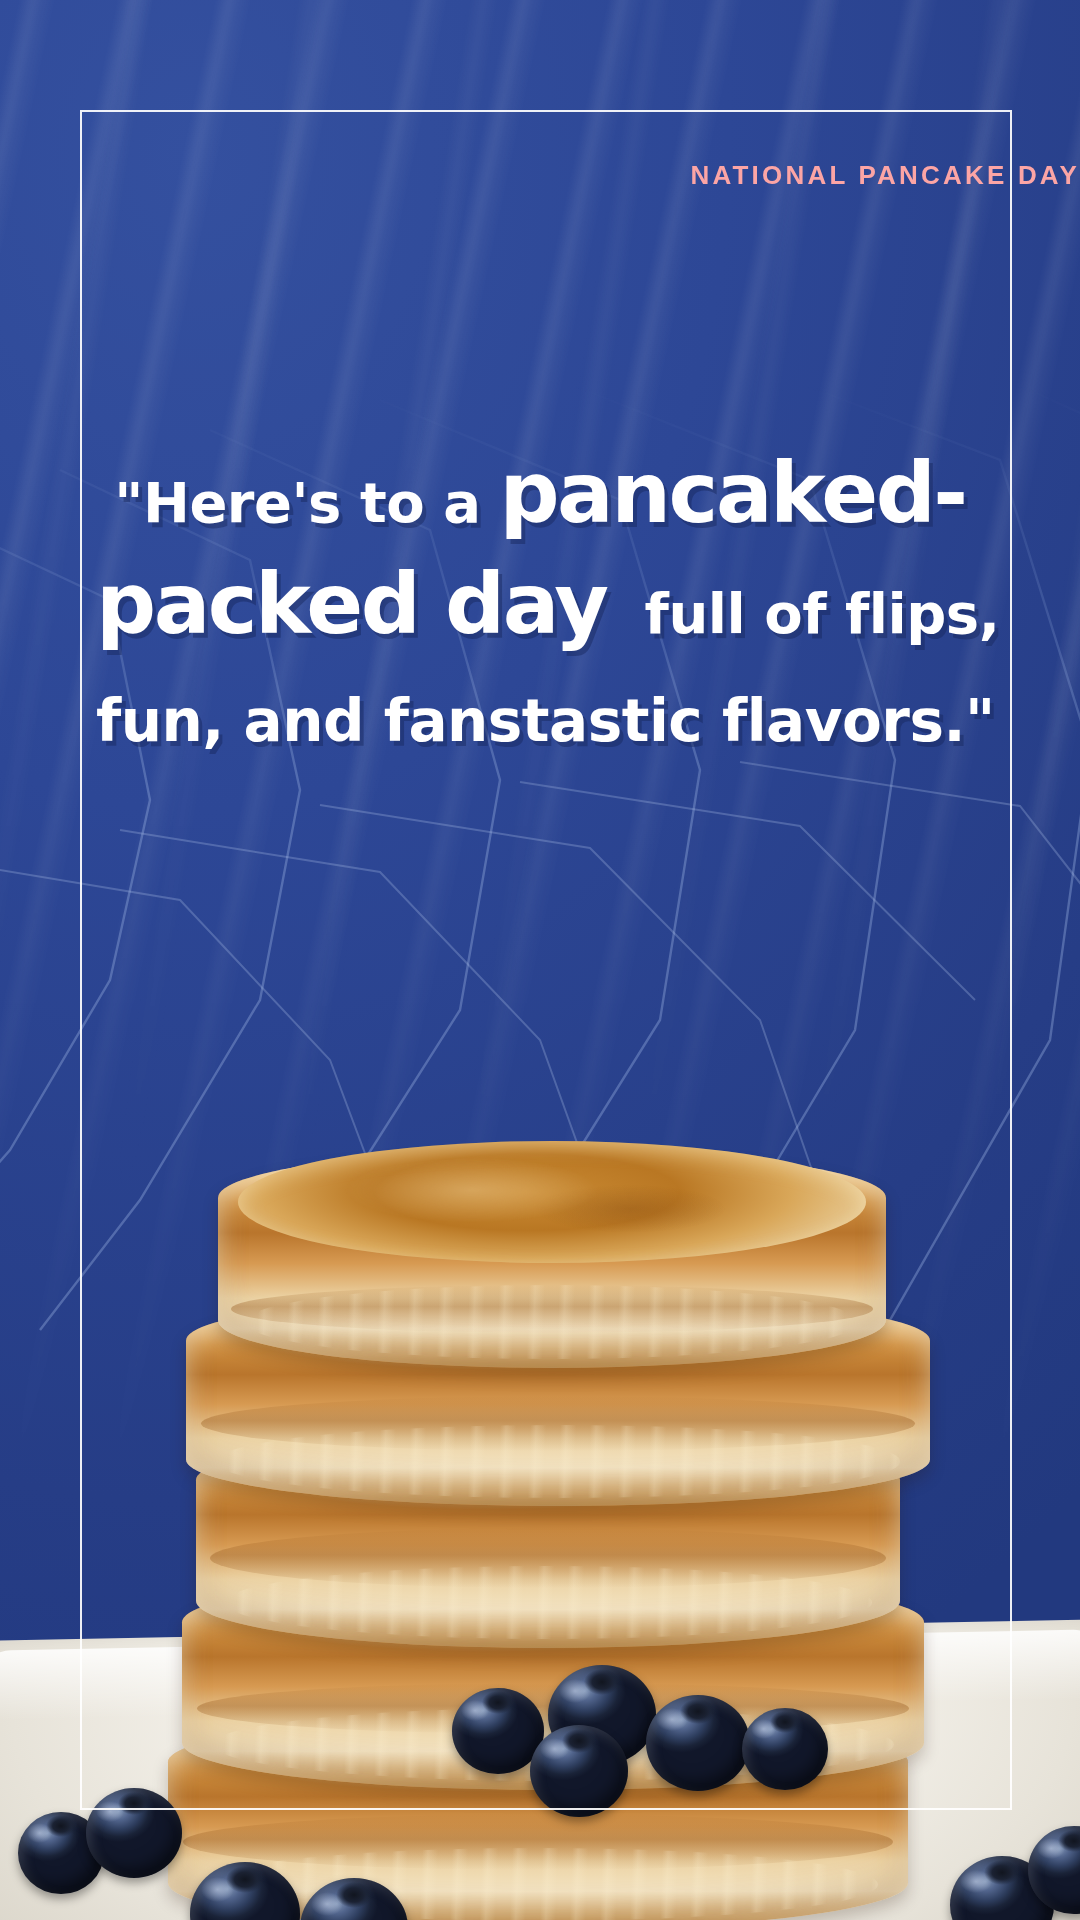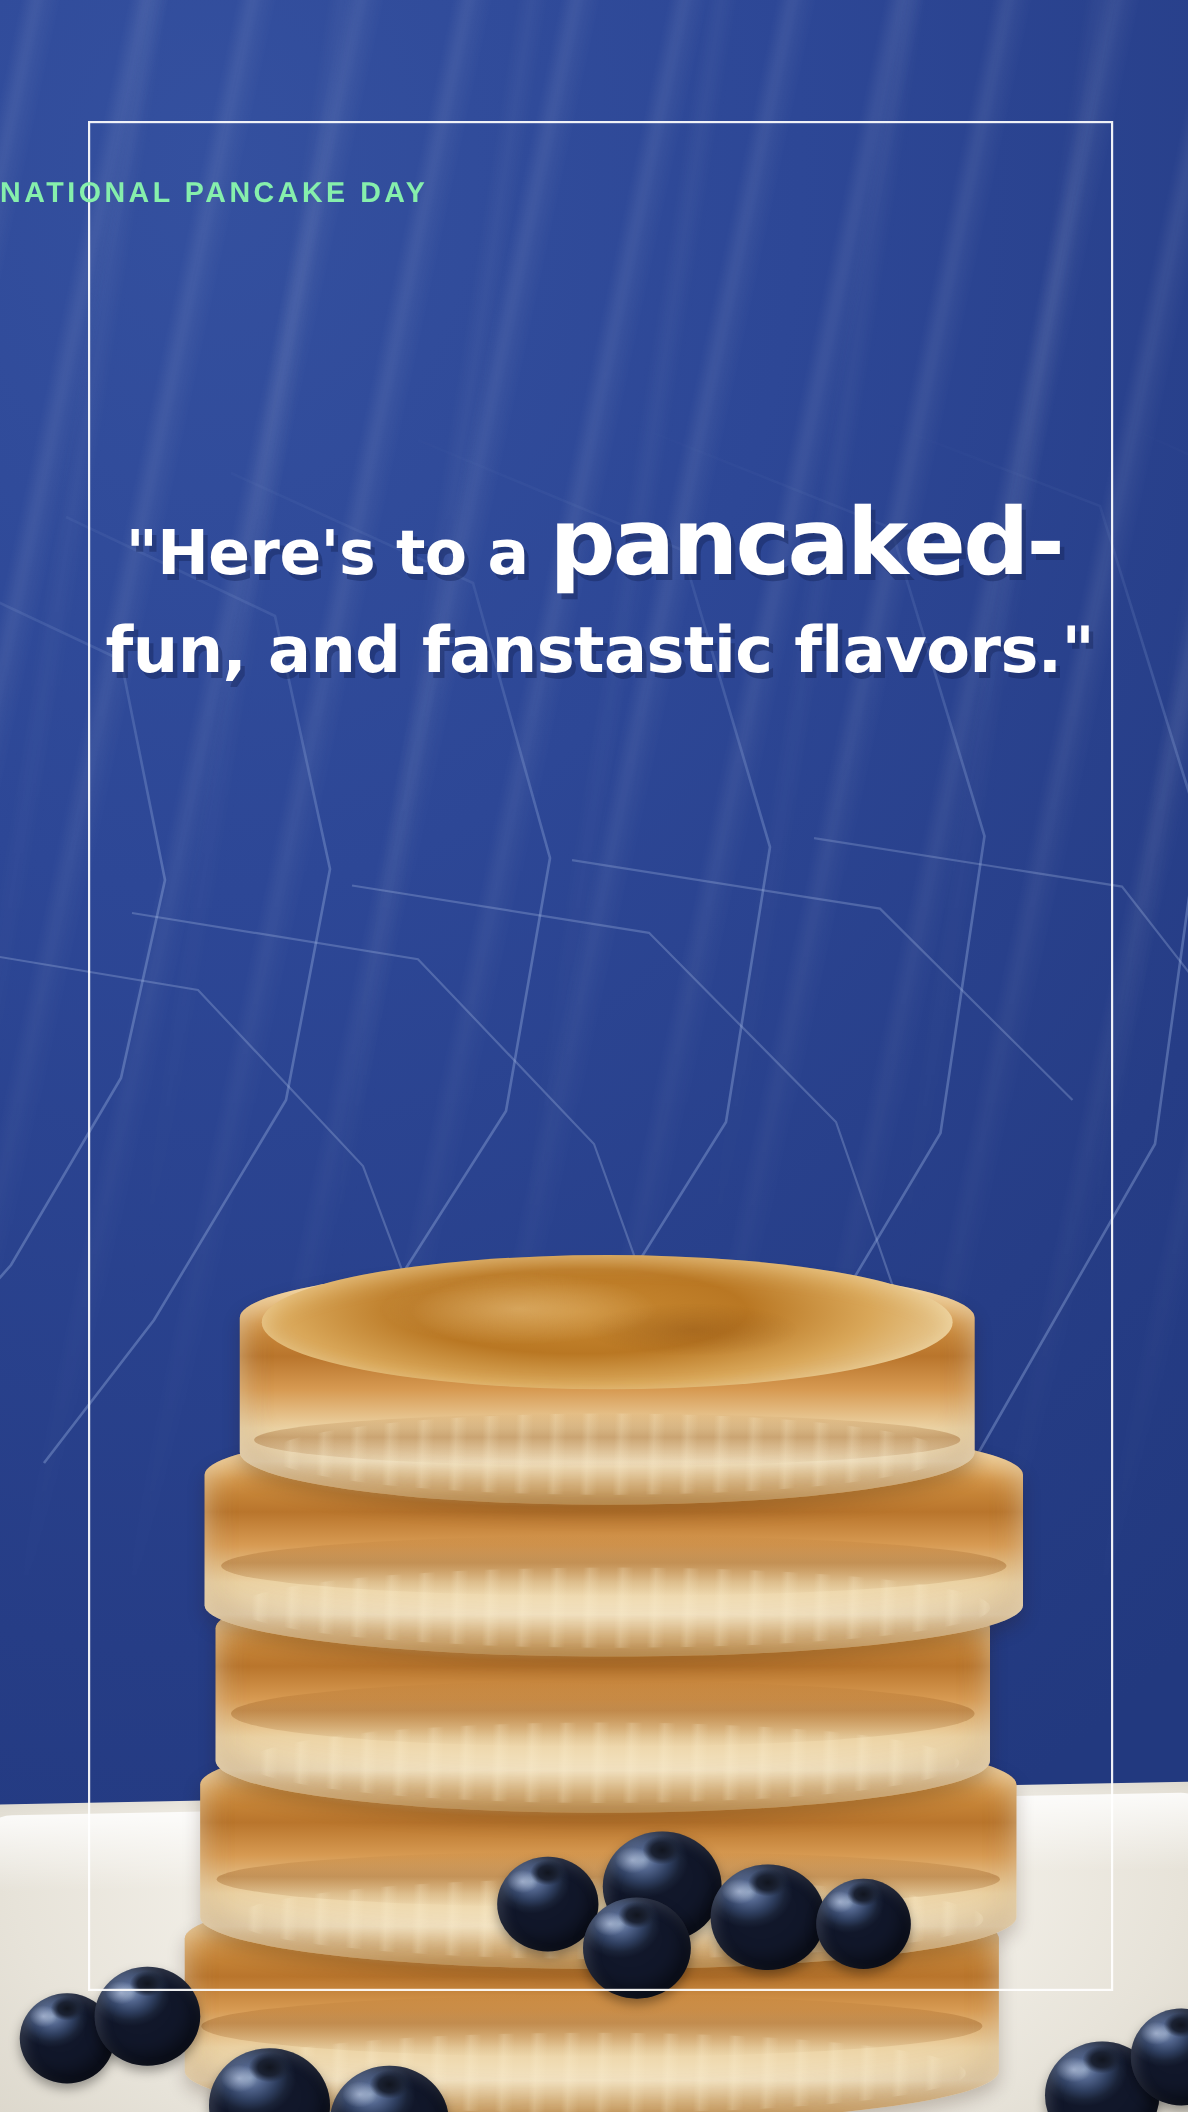--- a/index.html
+++ b/index.html
@@ -238,22 +238,22 @@
     border: 2px solid rgba(255,255,255,0.92);
     box-sizing: border-box;
     pointer-events: none;
   }
 
   
   .eyebrow {
     position: absolute;
     top: 160px;
     left: 0; right: 0;
-    text-align: left;
-    color: #86efac;
+    text-align: right;
+    color: #fca5a5;
     font-size: 26px;
     font-weight: 700;
     letter-spacing: 3.2px;
     font-family: "Liberation Sans", sans-serif;
   }
 
   .quote {
     position: absolute;
     left: 96px;
     right: 96px;
@@ -391,18 +391,21 @@
     </div>
 
   <div class="frame"></div>
 
   <div class="eyebrow">NATIONAL PANCAKE DAY</div>
 
   <div class="quote">
     <div class="qline qline1">
       <span class="sm">"Here's to a </span><span class="lg">pancaked-</span>
     </div>
+    <div class="qline qline2">
+      <span class="lg">packed day</span><span class="sm">&nbsp; full of flips,</span>
+    </div>
     <div class="qline qline3">
       <span class="sm">fun, and fanstastic flavors."</span>
     </div>
   </div>
 
 </div>
 
 </body></html>

